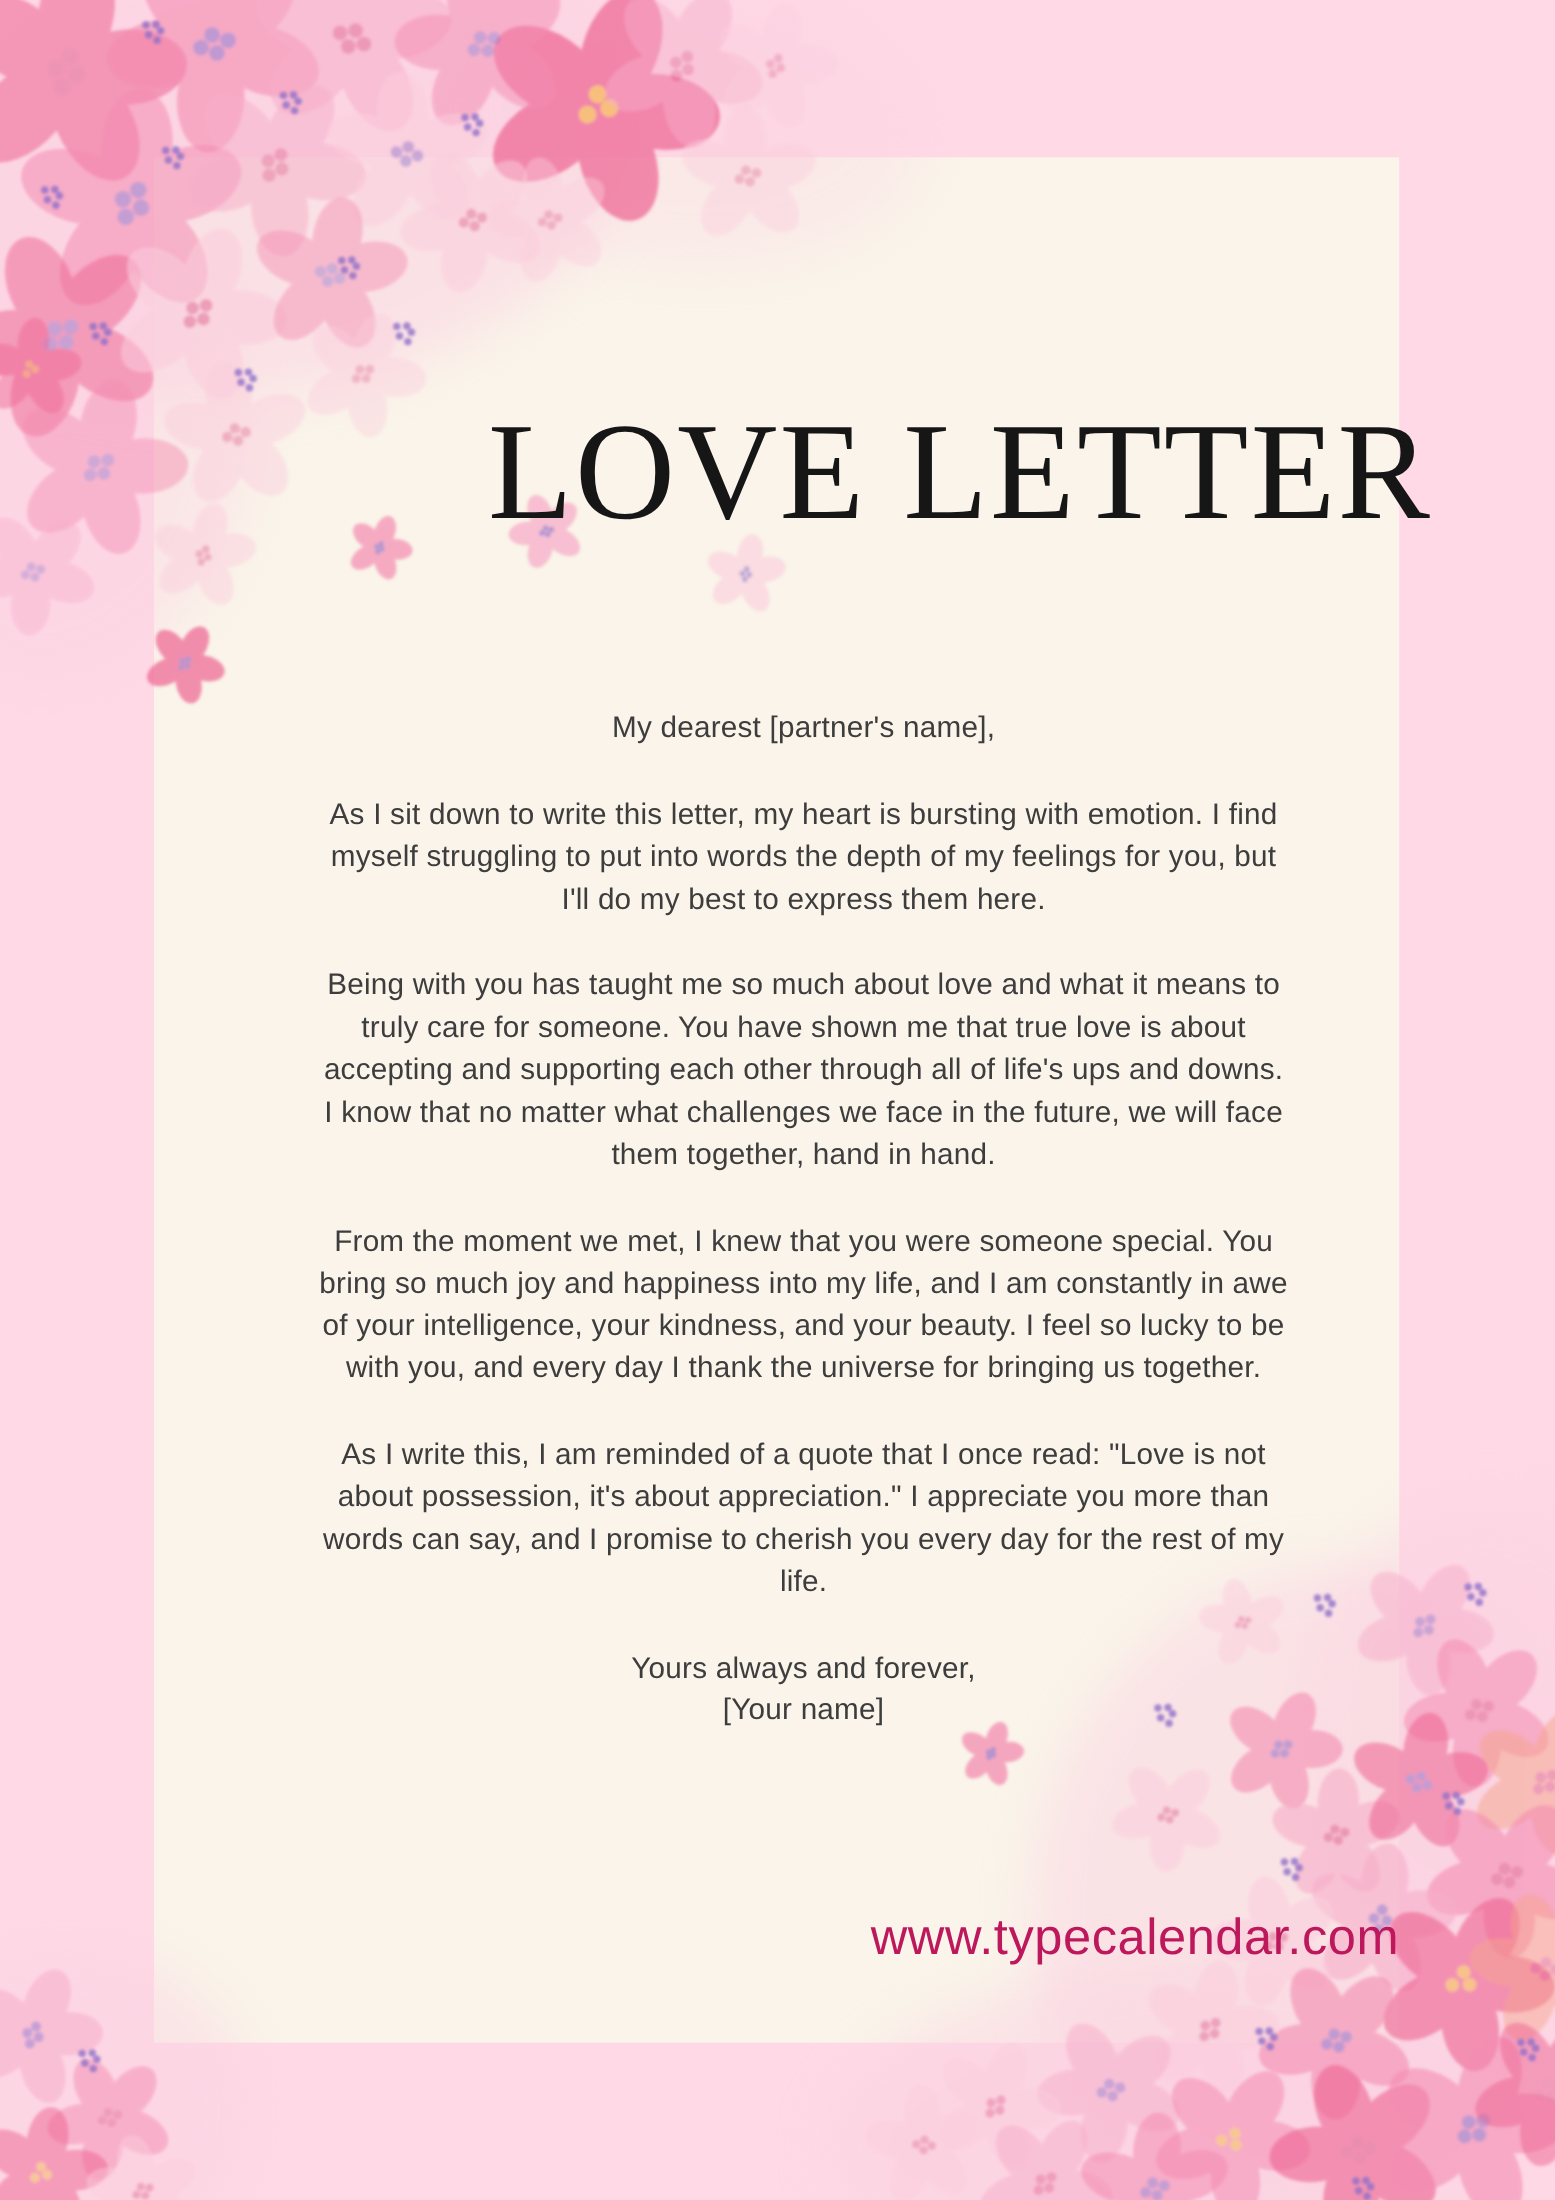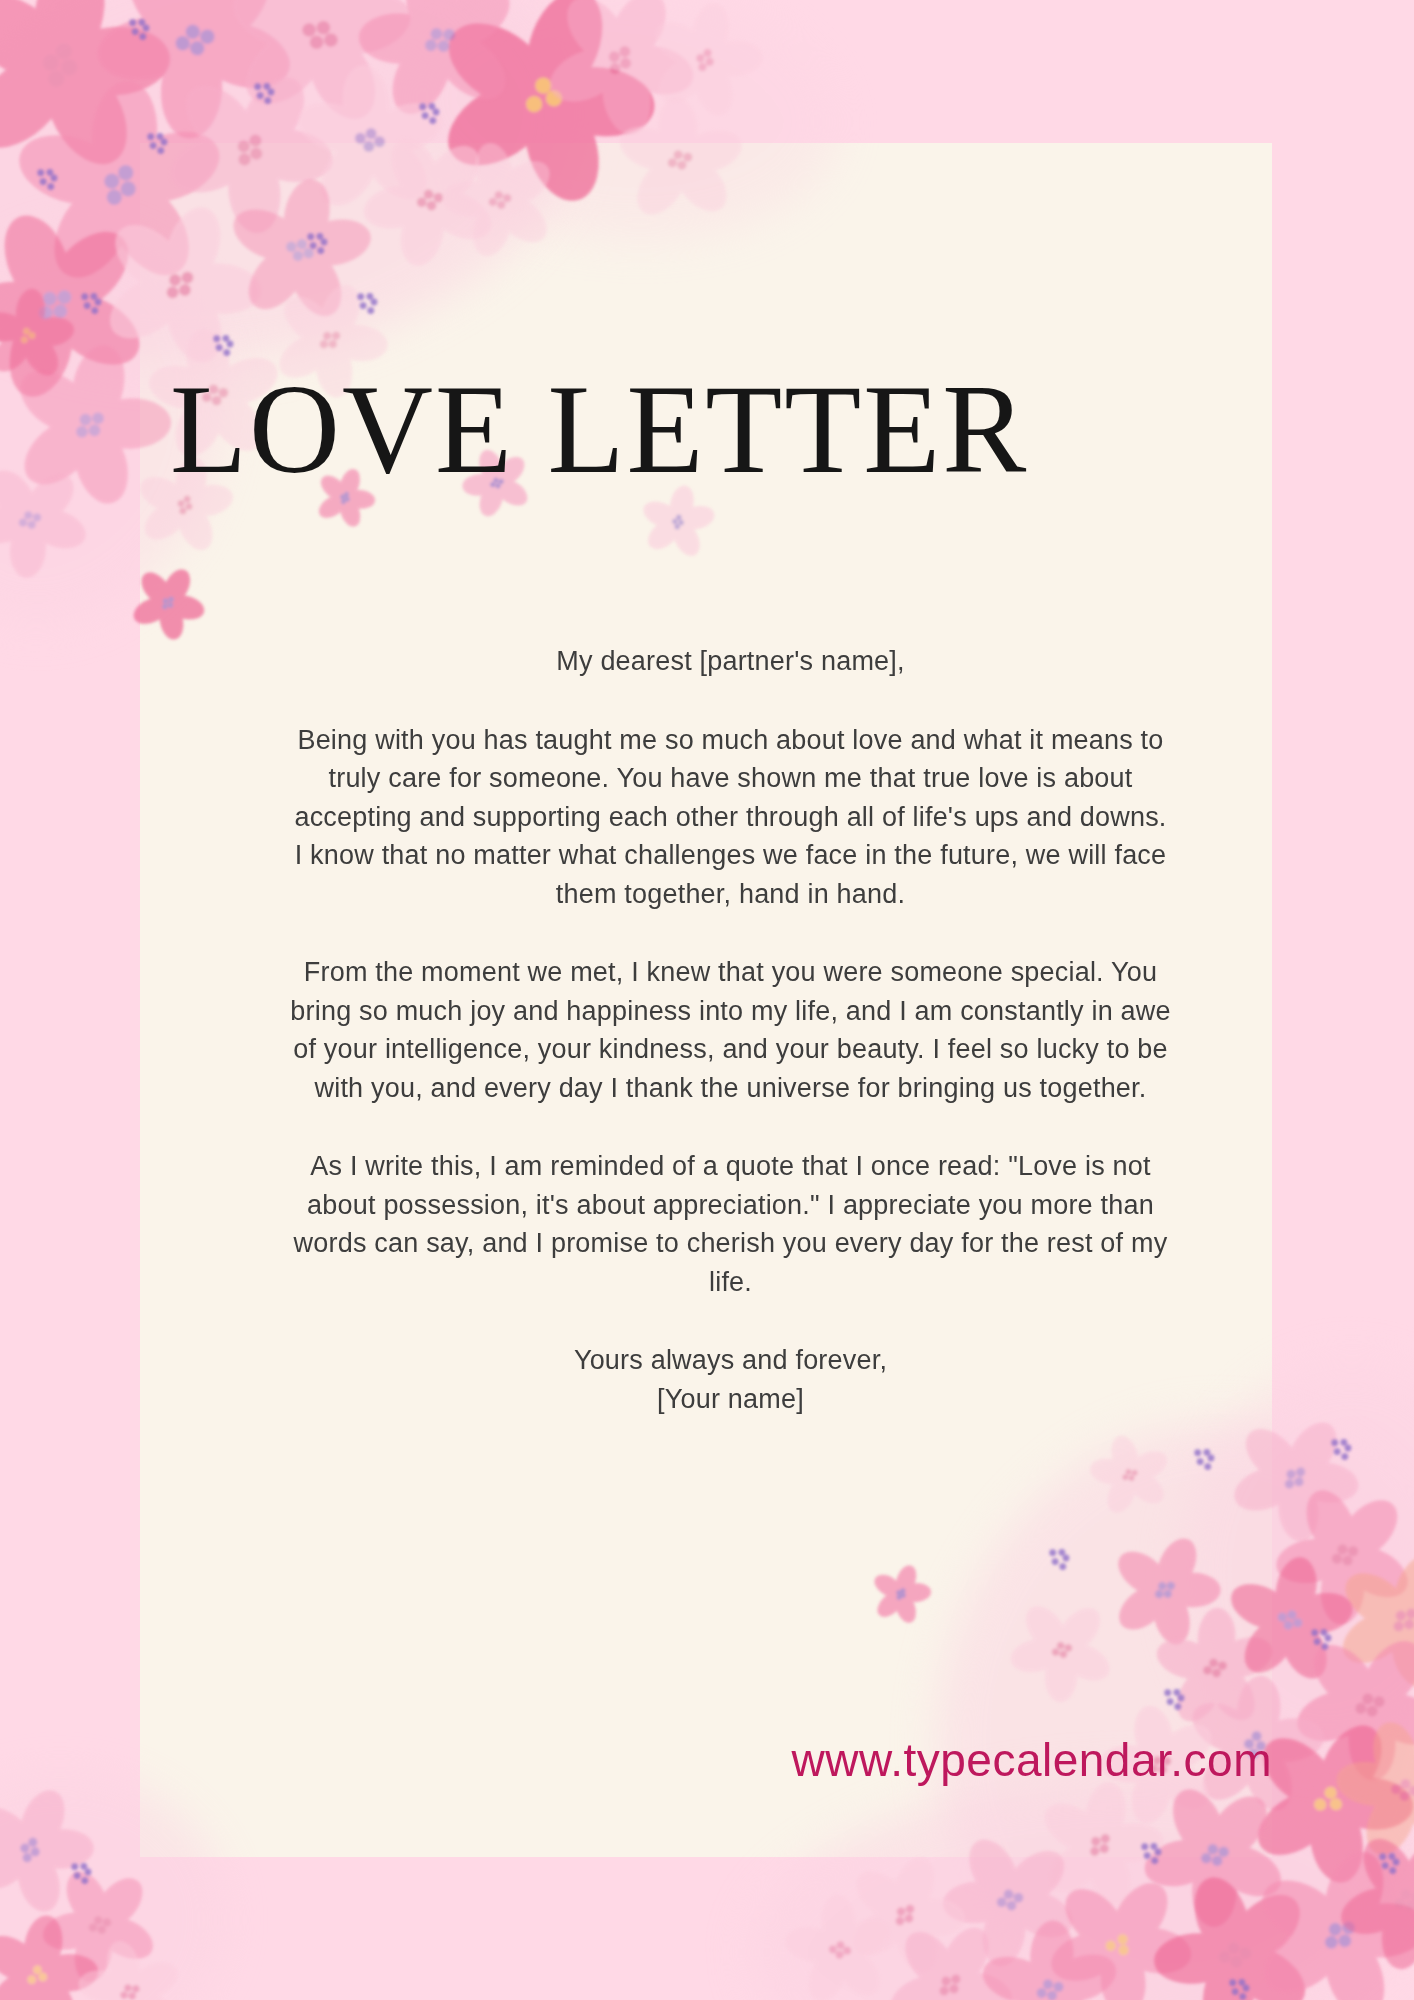--- a/index.html
+++ b/index.html
@@ -12,21 +12,21 @@
     position:absolute;left:140px;top:143px;width:1132px;height:1714px;
     background:#faf4ea;
   }
   #decor{
     position:absolute;left:0;top:0;width:1414px;height:2000px;
     pointer-events:none;
   }
   .content{position:absolute;left:0;top:0;width:1414px;height:2000px;}
   .title{
     position:absolute;left:140px;top:283px;width:1132px;
-    text-align:left;transform:translateX(30px);
+    text-align:right;transform:translateX(30px);
     font-family:"Liberation Serif",serif;
     font-size:126px;line-height:1;font-weight:400;
     letter-spacing:2px;color:#161616;white-space:nowrap;
   }
   .letter{
     position:absolute;left:188px;top:642px;width:1085px;
     font-size:27px;line-height:38.5px;letter-spacing:.2px;
     color:#3d3d3d;
   }
   .letter p{margin:0 0 40px 0;white-space:pre-line;text-align:center;}
@@ -788,20 +788,23 @@
           <circle cx="1.8541019662496834" cy="-5.706339097770922" r="3.4" fill="#8e6fc9"></circle>
         </g>
       </g>
   </svg>
 
   <div class="content">
     <h1 class="title">LOVE LETTER</h1>
 
     <div class="letter">
       <p>My dearest [partner's name],</p>
+      <p>As I sit down to write this letter, my heart is bursting with emotion. I find
+myself struggling to put into words the depth of my feelings for you, but
+I'll do my best to express them here.</p>
       <p>Being with you has taught me so much about love and what it means to
 truly care for someone. You have shown me that true love is about
 accepting and supporting each other through all of life's ups and downs.
 I know that no matter what challenges we face in the future, we will face
 them together, hand in hand.</p>
       <p>From the moment we met, I knew that you were someone special. You
 bring so much joy and happiness into my life, and I am constantly in awe
 of your intelligence, your kindness, and your beauty. I feel so lucky to be
 with you, and every day I thank the universe for bringing us together.</p>
       <p>As I write this, I am reminded of a quote that I once read: "Love is not

